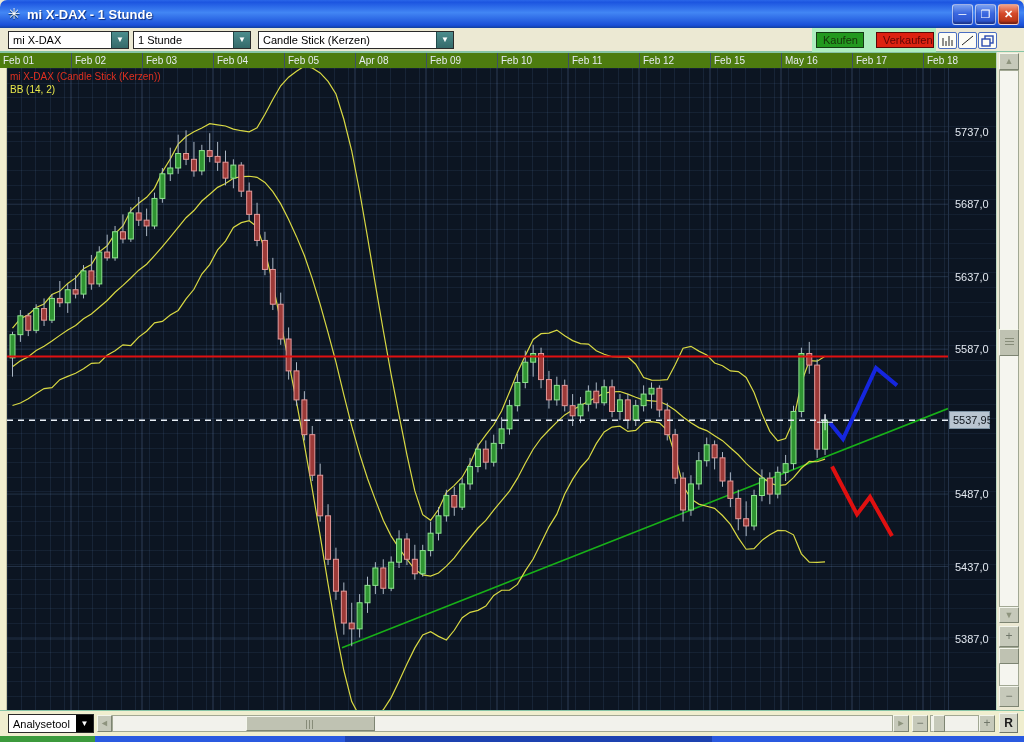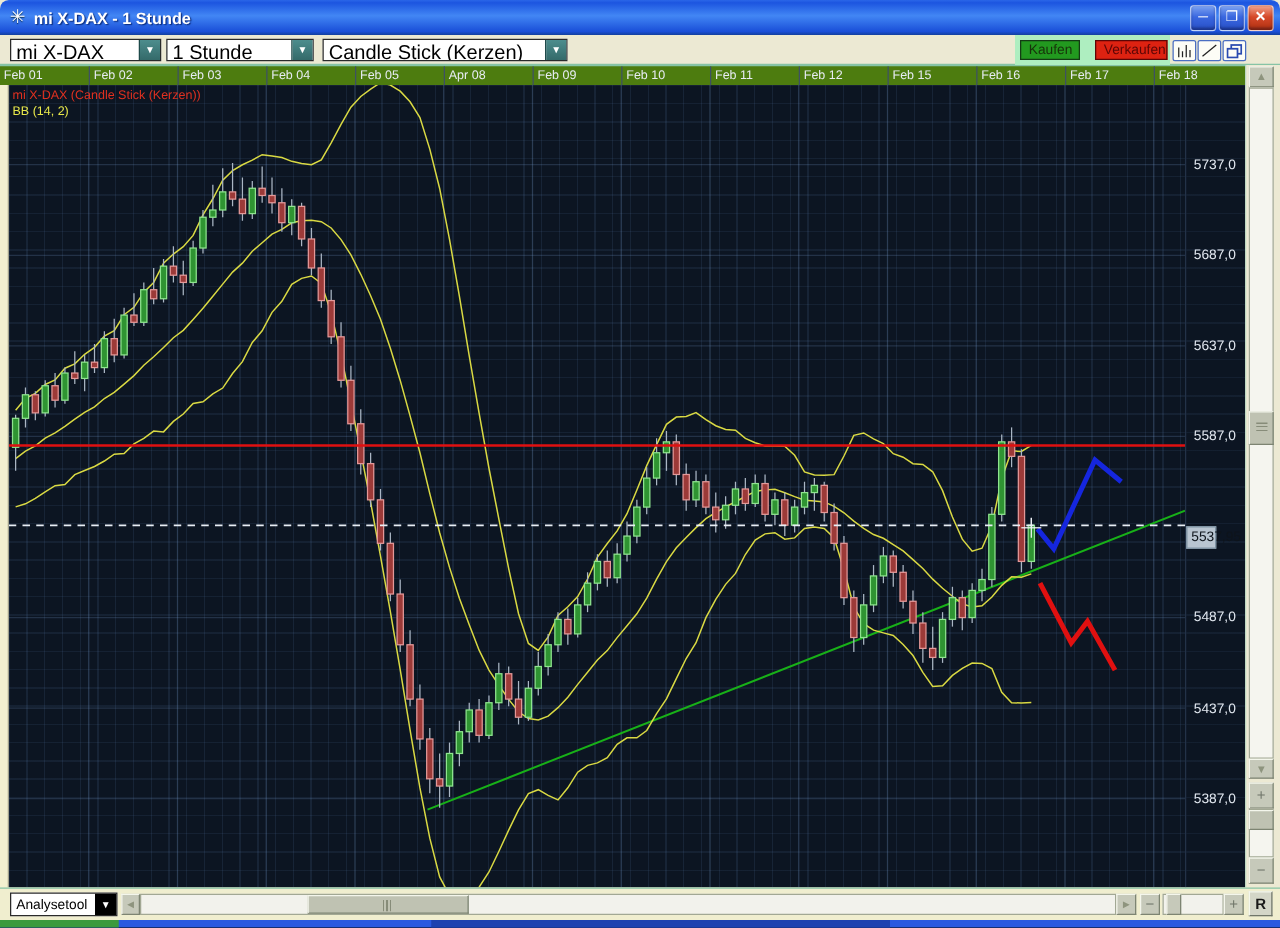--- a/index.html
+++ b/index.html
@@ -17,21 +17,21 @@
   .tb-btns { position:absolute; right:5px; top:4px; display:flex; gap:2px; }
   .tb-btn { width:21px; height:21px; border-radius:3px; border:1px solid rgba(255,255,255,.55);
     color:#fff; font-size:11px; line-height:19px; text-align:center; cursor:default;
     background:linear-gradient(to bottom,#7ba1f0,#3a67e0 45%,#2850c8); box-shadow:inset 0 -2px 2px rgba(0,0,30,.35); }
   .tb-btn.close { background:linear-gradient(to bottom,#f0a088,#d6492a 45%,#b03010); font-weight:bold; }
 
   
   #toolbar { position:absolute; left:0; top:28px; width:1024px; height:24px; background:#ece9d3;
     border-bottom:1px solid #86c4a6; }
   .combo { position:absolute; top:3px; height:18px; background:#fff; border:1px solid #2a2a2a; display:flex; }
-  .combo .val { flex:1; font-size:16px; color:#000; padding:2px 19px 0 4px; white-space:nowrap; overflow:hidden; }
+  .combo .val { flex:1; font-size:11px; color:#000; padding:2px 19px 0 4px; white-space:nowrap; overflow:hidden; }
   .combo .drop { width:17px; height:16px; background:linear-gradient(#4d8d8d,#346a6a); border-left:1px solid #1e4a4a;
      color:#fff; text-align:center; font-size:8px; line-height:16px; }
   #buy-panel { position:absolute; left:812px; top:0; width:124px; height:24px; background:#aeeec0; }
   .trade-btn { position:absolute; top:4px; height:16px; font-size:11px; text-align:center; line-height:14px;
      border:1px solid #143a14; padding:0 6px; }
   #btn-buy  { left:816px; width:48px; background:#22991f; color:#17320a; }
   #btn-sell { left:876px; width:58px; background:#dd2211; color:#5c0606; border-color:#5c0606;text-align:center; }
   .mini-btn { position:absolute; top:4px; width:19px; height:17px; background:#fdfdf6; border:1px solid #4a6ec2;
      border-radius:2px; display:flex; align-items:center; justify-content:center; }
 
@@ -50,22 +50,22 @@
       repeating-linear-gradient(to bottom, rgba(86,122,170,.12) 0 1px, transparent 1px 14.6px),
       #0c1522; overflow:hidden; }
   #plot svg { position:absolute; left:0; top:0; }
   #legend { position:absolute; left:3px; top:2px; font-size:10px; line-height:13px; }
   #legend .l1 { color:#e03020; }
   #legend .l2 { color:#e8e84a; }
   #axis { position:absolute; left:948px; top:0; width:48px; height:642px; background:
       repeating-linear-gradient(to bottom, rgba(86,122,170,.10) 0 1px, transparent 1px 14.6px), #0c1522;
       border-left:1px solid #233248; }
   .ptick { position:absolute; left:6px; color:#e2e8f0; font-size:11px; }
-  #cur-price { position:absolute; left:0px; width:24px; height:18px; background:#b9c5d1; border:1px solid #7e93a4;
-      color:#0e141b; font-size:11px; line-height:16px; padding-left:3px;margin-top:10px; }
+  #cur-price { position:absolute; left:0px; width:41px; height:18px; background:#b9c5d1; border:1px solid #7e93a4;
+      color:#0e141b; font-size:11px; line-height:16px; padding-left:3px; }
 
   
   #sbcol { position:absolute; left:996px; top:-16px; width:28px; height:658px; background:#ece9d3; border-left:1px solid #bdd8c2; }
   .gbtn { position:absolute; left:2px; width:20px; background:#c6c9ba; border:1px solid;
       border-color:#f4f6ec #7d8472 #7d8472 #f4f6ec; color:#8e947e; font-size:9px; text-align:center; }
   .gtrack-v { position:absolute; left:2px; width:20px; background:#f5f5ef; border:1px solid #a2a894; }
   .gthumb-v { position:absolute; left:2px; width:20px; background:#bfc2b2; border:1px solid;
       border-color:#f4f6ec #7d8472 #7d8472 #f4f6ec; }
   .grip-v { position:absolute; left:5px; top:50%; margin-top:-5px; width:9px; height:9px;
       background:repeating-linear-gradient(to bottom,#878c79 0 1px, transparent 1px 3px); }
@@ -147,21 +147,21 @@
       <div class="date-cell">Feb 02</div>
       <div class="date-cell">Feb 03</div>
       <div class="date-cell">Feb 04</div>
       <div class="date-cell">Feb 05</div>
       <div class="date-cell">Apr 08</div>
       <div class="date-cell">Feb 09</div>
       <div class="date-cell">Feb 10</div>
       <div class="date-cell">Feb 11</div>
       <div class="date-cell">Feb 12</div>
       <div class="date-cell">Feb 15</div>
-      <div class="date-cell">Feb 16</div>
+      <div class="date-cell">May 16</div>
       <div class="date-cell">Feb 17</div>
       <div class="date-cell">Feb 18</div>
     </div>
 
   <div id="chartrow">
     <div id="left-strip"></div>
     <div id="plot">
       <svg id="plot-svg" width="941" height="642" viewBox="0 0 941 642">
           <line x1="64" y1="0" x2="64" y2="642" stroke="rgba(120,155,205,0.30)" stroke-width="1"></line>
           <line x1="135" y1="0" x2="135" y2="642" stroke="rgba(120,155,205,0.30)" stroke-width="1"></line>

